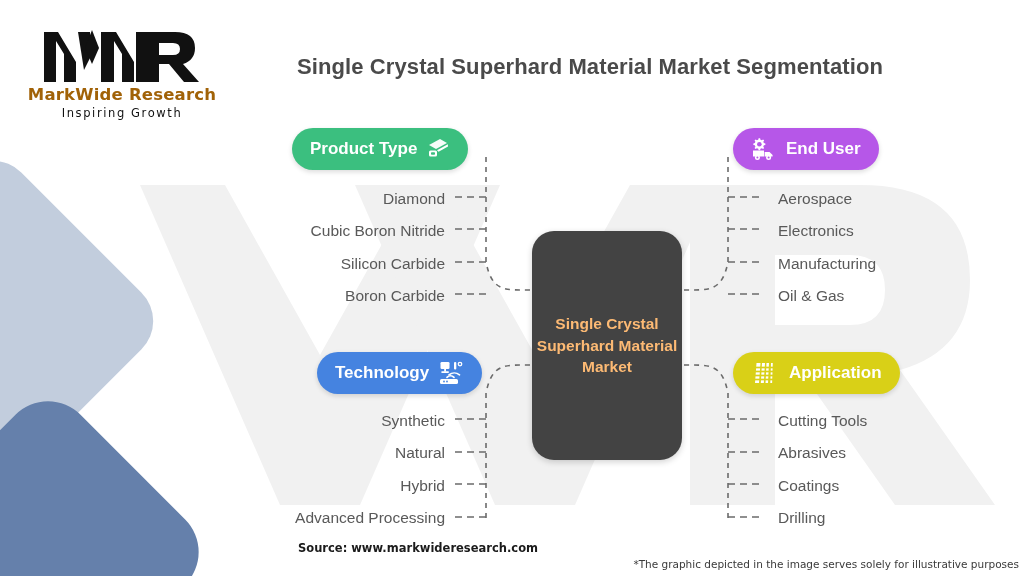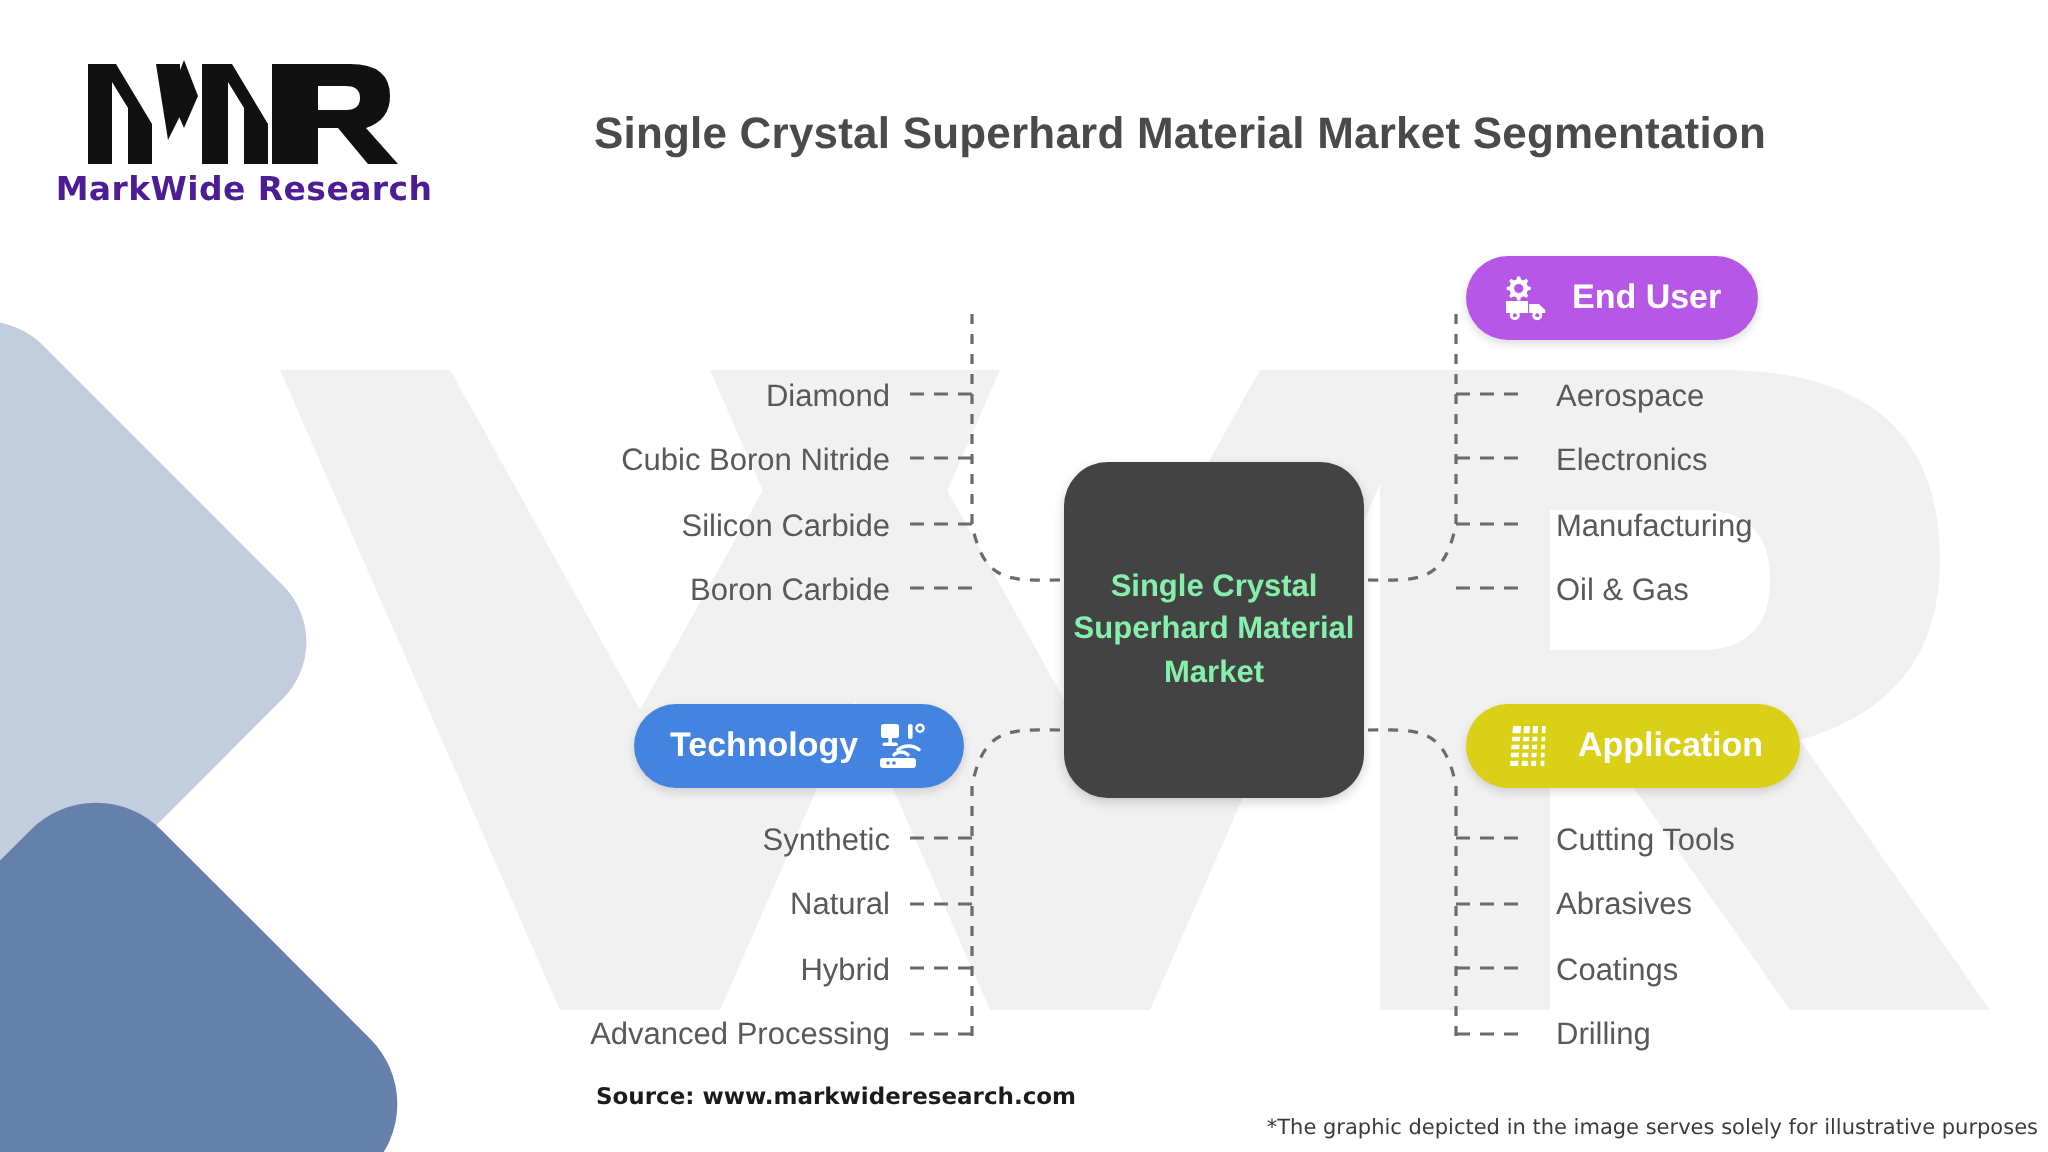--- a/index.html
+++ b/index.html
@@ -16,32 +16,32 @@
   .wm{position:absolute;left:130px;top:175px;width:900px;height:360px;
       opacity:1;pointer-events:none;}
   .deco-a{position:absolute;left:-132px;top:196px;width:250px;height:250px;
       background:#c2cddd;border-radius:40px;transform:rotate(45deg);}
   .deco-b{position:absolute;left:-72px;top:432px;width:240px;height:240px;
       background:#6580ab;border-radius:46px;transform:rotate(45deg);}
 
   
   .logo{position:absolute;left:22px;top:28px;width:200px;height:92px;}
   .logo-mark{display:block;margin:0 auto;}
-  .logo-name{font-size:16.5px;font-weight:bold;color:#4c1d95;text-align:center;
+  .logo-name{font-size:16.5px;font-weight:bold;color:#a16207;text-align:center;
       letter-spacing:.2px;margin-top:1px;font-family:"DejaVu Sans", sans-serif;}
   .logo-tag{font-size:11.5px;color:#111;text-align:center;letter-spacing:1.6px;
       margin-top:2px;font-family:"DejaVu Sans", sans-serif;}
 
   
   .title{position:absolute;left:150px;top:54px;width:880px;text-align:center;
       font-size:22px;font-weight:bold;color:#4a4a4a;letter-spacing:.1px;}
 
   
-  .center{position:absolute;left:532px;top:231px;width:150px;height:168px;
-      background:#434343;border-radius:22px;color:#86efac;
+  .center{position:absolute;left:532px;top:231px;width:150px;height:229px;
+      background:#434343;border-radius:22px;color:#fdba74;
       display:flex;align-items:center;justify-content:center;text-align:center;
       font-size:15.5px;font-weight:bold;line-height:1.38;
       box-shadow:0 2px 6px rgba(0,0,0,.18);}
 
   
   .badge{position:absolute;height:42px;border-radius:21px;display:flex;
       align-items:center;gap:9px;padding:0 18px;color:#fff;
       font-size:17px;font-weight:bold;white-space:nowrap;
       box-shadow:0 2px 5px rgba(0,0,0,.14);}
   .badge svg{display:block;}
@@ -92,20 +92,21 @@
         <path d="M36 4 L48 4 L48 30 L42 42 Z"></path>
         <path d="M50 2 L57 20 L50 36 L43 20 Z"></path>
         <path d="M59 4 L71 4 L71 54 L59 54 L59 30 L52 42 L59 30 Z"></path>
         <path d="M60 4 L74 4 L92 34 L92 54 L80 54 L80 26 L72 13 L72 54 L60 54 Z"></path>
         <path d="M94 4 L106 4 L106 54 L94 54 Z"></path>
         <path d="M104 4 L133 4 q20 0 20 16 q0 12 -12 16 l16 18 l-15 0 l-15 -18 l-10 0 l0 18 l-13 0 Z
                  M117 15 l0 12 l14 0 q7 0 7 -6 q0 -6 -7 -6 Z"></path>
       </g>
     </svg>
     <div class="logo-name">MarkWide Research</div>
+    <div class="logo-tag">Inspiring Growth</div>
   </div>
 
   <div class="title">Single Crystal Superhard Material Market Segmentation</div>
 
   <svg class="connectors" aria-hidden="true">
     <g fill="none" stroke="#6b6b6b" stroke-width="1.6" stroke-dasharray="5 5">
 
       <path d="M530 290 C 505 290, 492 292, 486 262"></path>
       <path d="M486 262 L486 152"></path>
 
@@ -137,20 +138,31 @@
       <path d="M728 452 L760 452" stroke-dasharray="7 5"></path>
       <path d="M728 484 L760 484" stroke-dasharray="7 5"></path>
       <path d="M728 517 L760 517" stroke-dasharray="7 5"></path>
     </g>
   </svg>
 
   <div class="center" style="background: rgb(67, 67, 67);">
     <span>Single Crystal Superhard Material Market</span>
   </div>
 
+  <div class="badge" id="badge-product" style="background: rgb(59, 191, 127);">
+    <span>Product Type</span>
+    <svg width="24" height="24" viewBox="0 0 24 24" aria-hidden="true">
+      <g fill="#fff">
+        <path d="M3 8 L14 2 L21 6 L10 12 Z" opacity=".95"></path>
+        <path d="M11 13.2 L21.8 7.2 L22 9.4 L12.6 14.8 Z"></path>
+        <rect x="3" y="13.5" width="8" height="6" rx="1.6"></rect>
+      </g>
+      <rect x="5" y="15.2" width="4" height="2.6" rx=".8" fill="#3bbf7f"></rect>
+    </svg>
+  </div>
 
   <div class="badge" id="badge-technology" style="background: rgb(69, 131, 224);">
     <span>Technology</span>
     <svg width="26" height="24" viewBox="0 0 26 24" aria-hidden="true">
       <g fill="#fff">
         <rect x="2.5" y="1" width="9" height="7" rx="1.3"></rect>
         <rect x="6.2" y="8" width="1.8" height="2.6"></rect>
         <rect x="3.2" y="10.2" width="7.8" height="1.8" rx=".9"></rect>
         <rect x="16" y="1" width="2.3" height="7.5" rx="1"></rect>
         <circle cx="22" cy="3.1" r="2.4"></circle>

